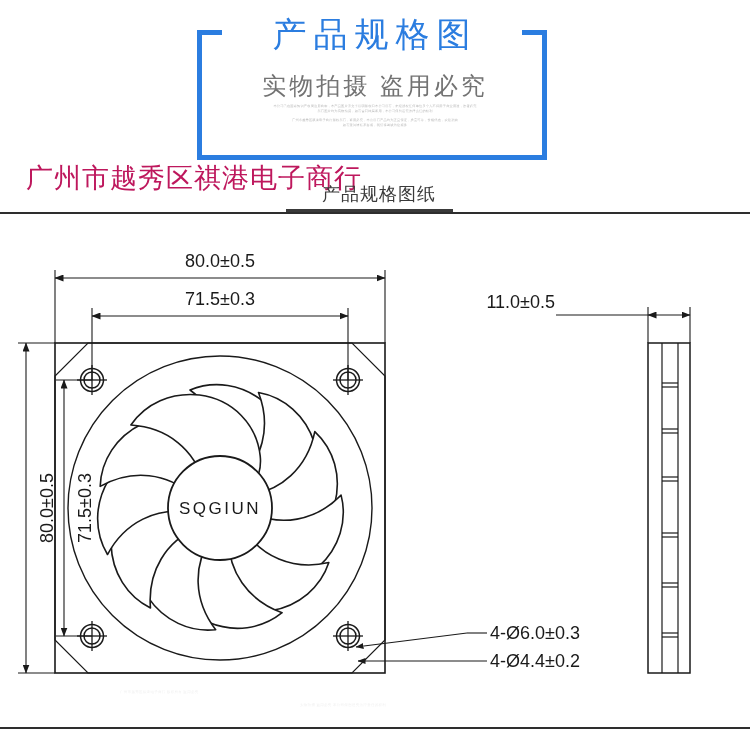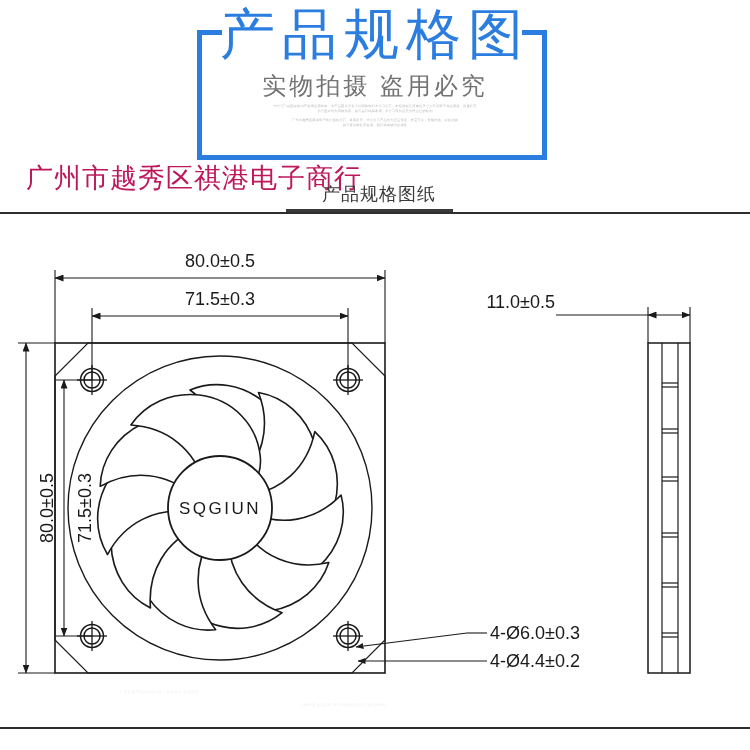--- a/index.html
+++ b/index.html
@@ -41,21 +41,21 @@
     width: 300px;
     height: 14px;
     background: #ffffff;
   }
   #banner-title {
     position: absolute;
     left: 0;
     top: 6px;
     width: 750px;
     text-align: center;
-    font-size: 55px;
+    font-size: 34px;
     line-height: 56px;
     letter-spacing: 7px;
     font-weight: 400;
     color: #2b7de0;
     font-family: "Liberation Sans", "DejaVu Sans", sans-serif;
     white-space: nowrap;
   }
   #banner-subtitle {
     position: absolute;
     left: 0;

